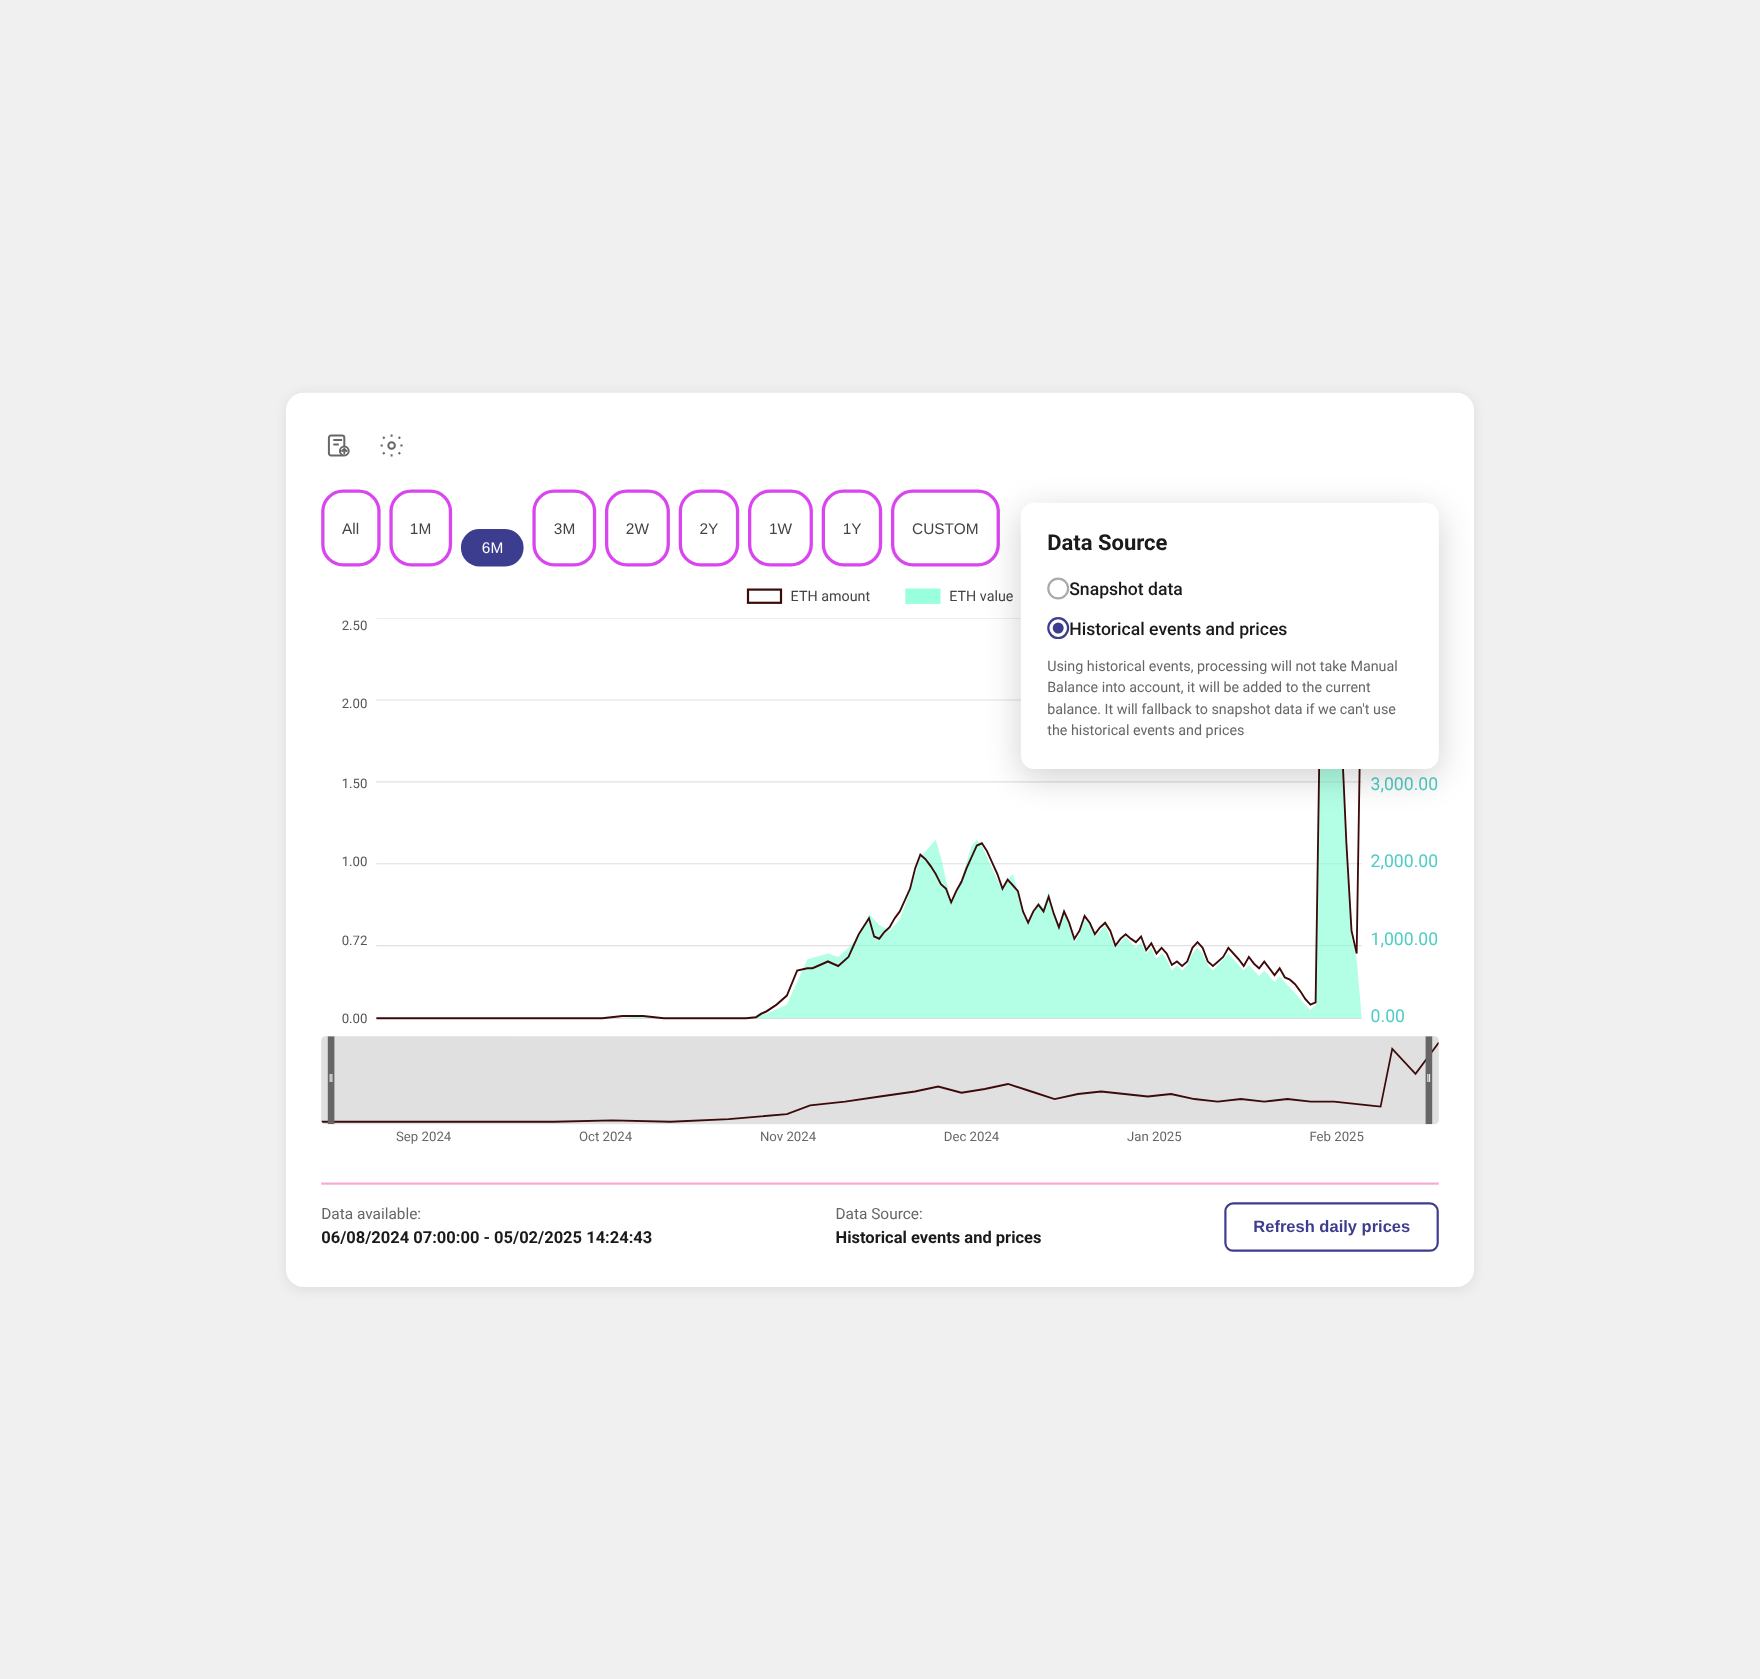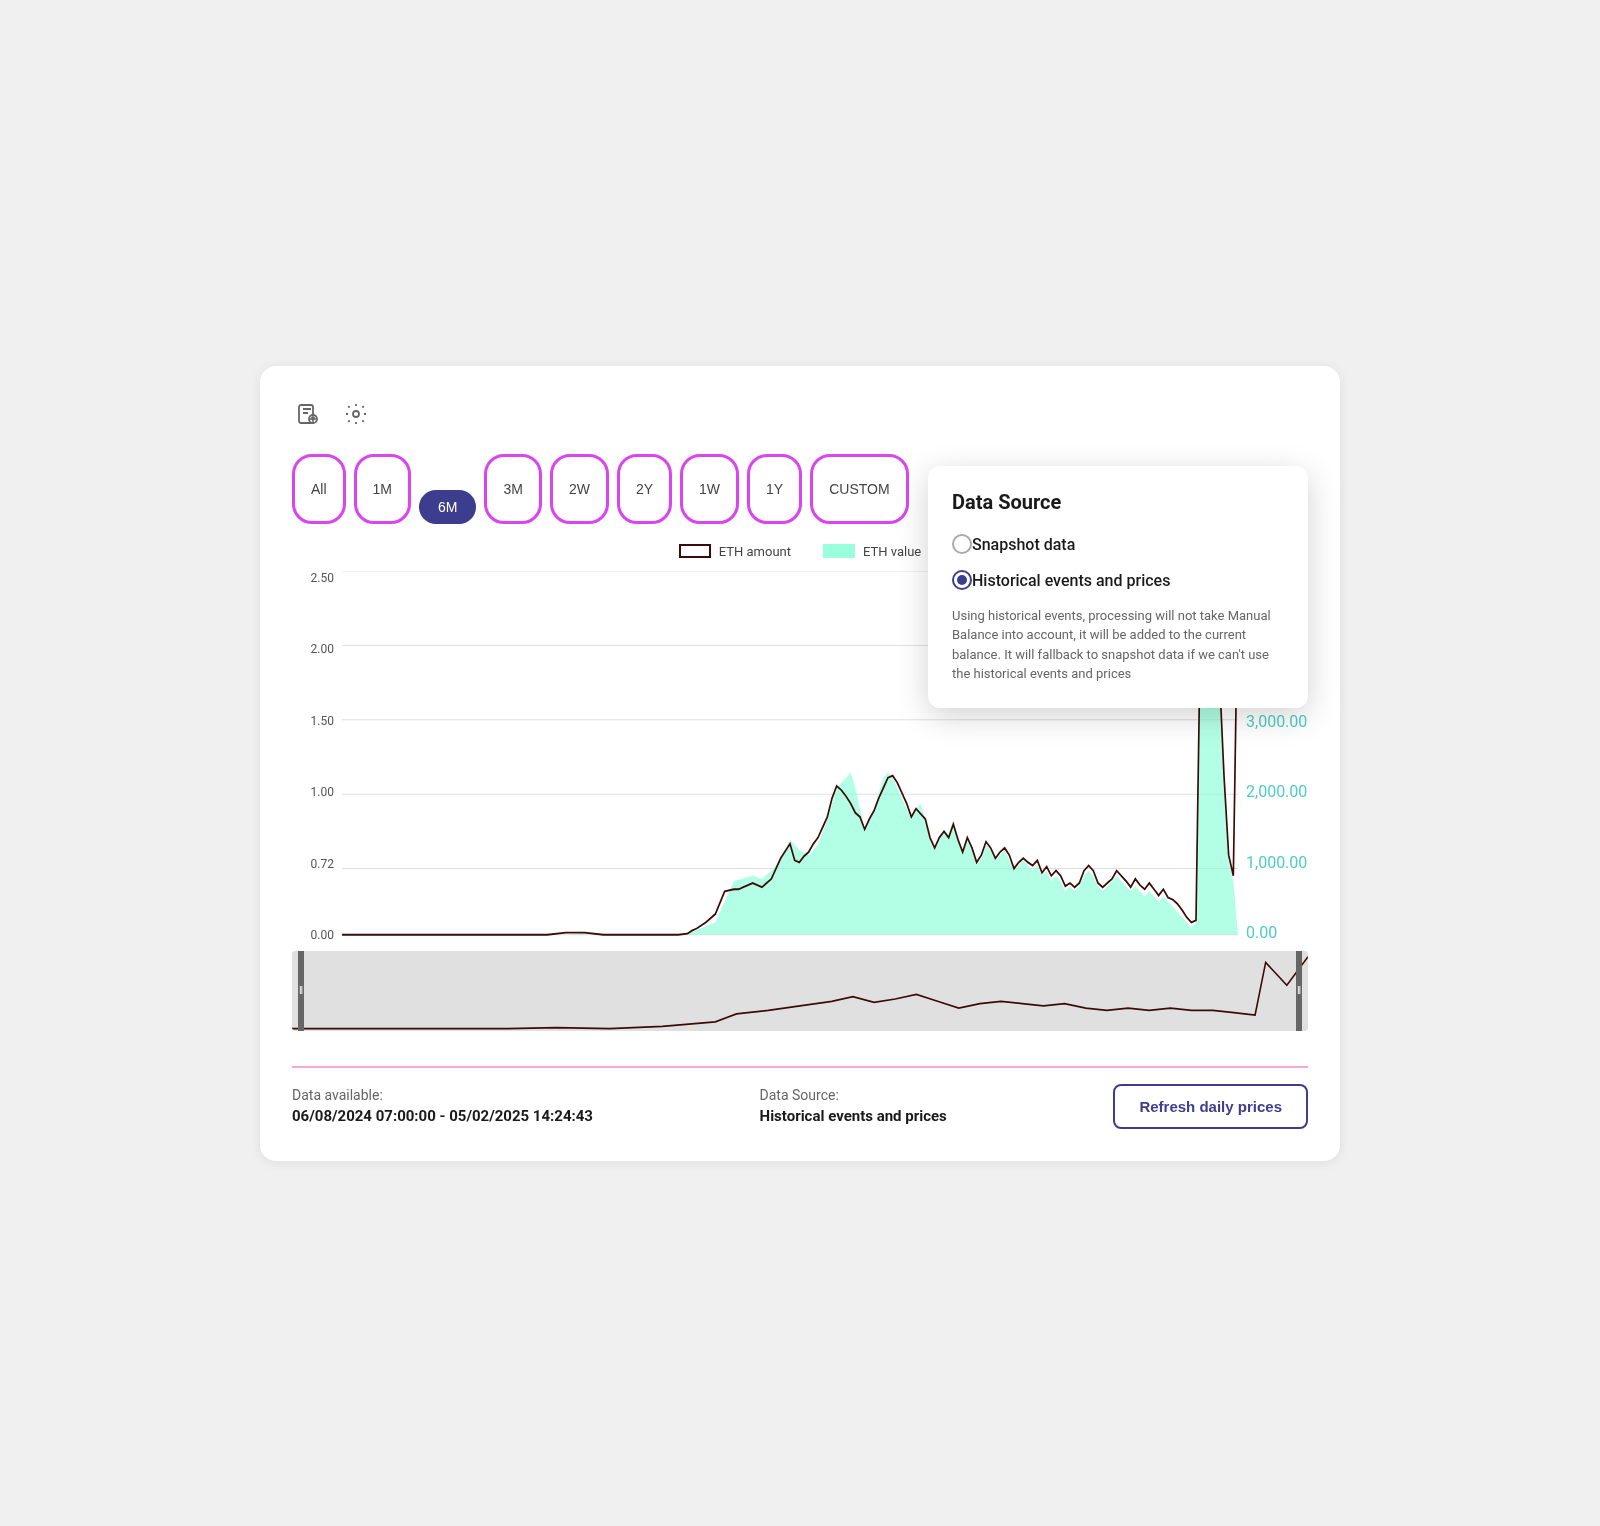--- a/index.html
+++ b/index.html
@@ -437,20 +437,28 @@
         <rect width="960" height="70" fill="#e0e0e0"></rect>
         <polyline points="
           0,68 100,68 200,68 250,67 300,68 350,66 400,62 420,55 450,52
           480,48 510,44 530,40 550,45 570,42 590,38 610,44 630,50 650,46
           670,44 690,46 710,48 730,46 750,50 770,52 790,50 810,52 830,50
           850,52 870,52 890,54 900,55 910,56 920,10 940,30 960,5" fill="none" stroke="#3d0a0a" stroke-width="1.5"></polyline>
       </svg>
       <div class="minimap-handle right">‖</div>
     </div>
 
+    <div class="minimap-dates">
+      <span>Sep 2024</span>
+      <span>Oct 2024</span>
+      <span>Nov 2024</span>
+      <span>Dec 2024</span>
+      <span>Jan 2025</span>
+      <span>Feb 2025</span>
+    </div>
   </div>
 
   
   <div class="footer">
     <div class="footer-left">
       <span class="footer-label">Data available:</span>
       <span class="footer-value">06/08/2024 07:00:00 - 05/02/2025 14:24:43</span>
     </div>
     <div class="footer-center">
       <span class="footer-label">Data Source:</span>

